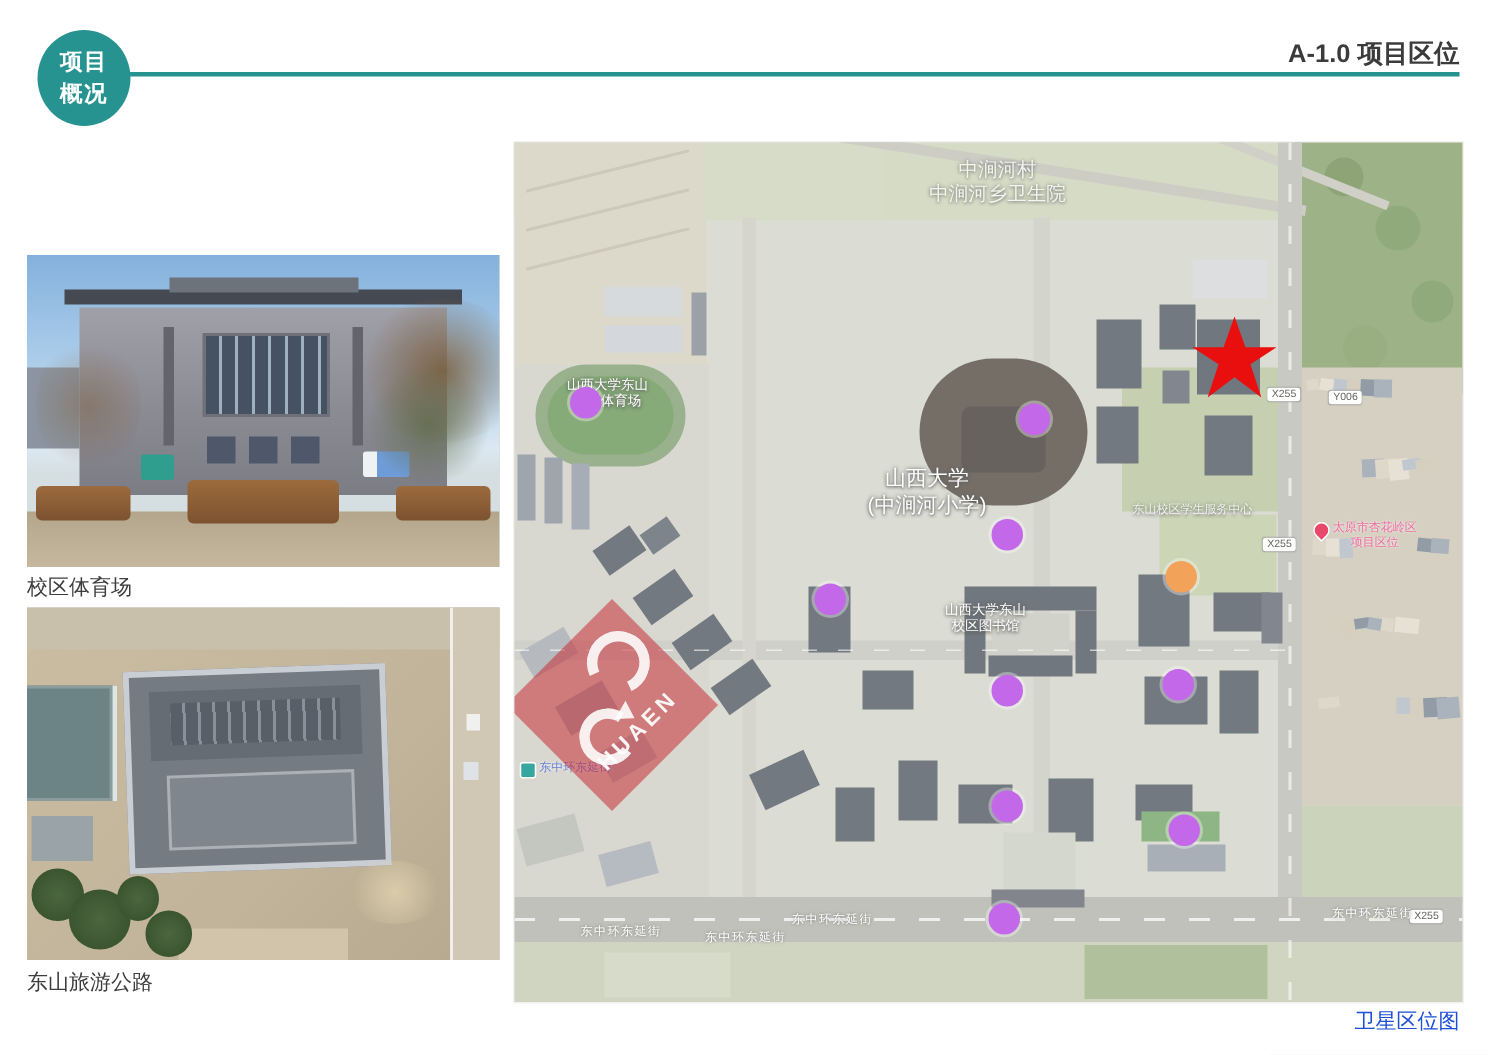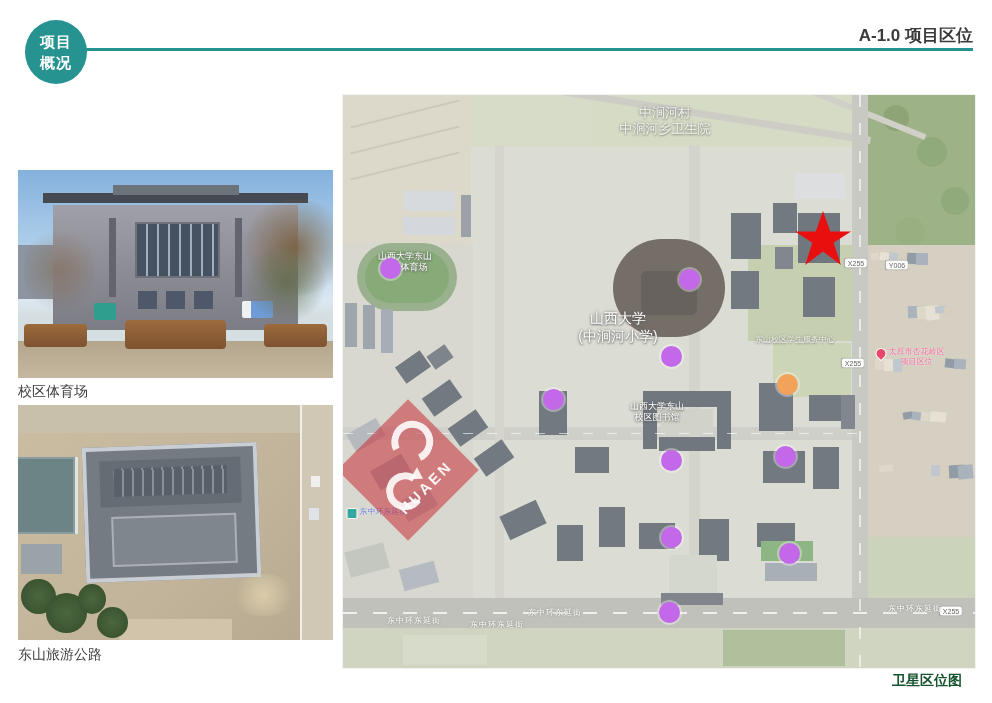--- a/index.html
+++ b/index.html
@@ -17,21 +17,21 @@
   .intro{position:absolute;left:18px;top:102px;width:322px;font-size:17.5px;font-weight:600;
          color:#2b9795;line-height:1.6;}
 
   
   .photo{position:absolute;left:18px;overflow:hidden;background:#bbb;}
   .photo *{position:absolute;}
   .photo-facade{top:170px;width:315px;height:208px;}
   .photo-aerial{top:405px;width:315px;height:235px;}
   .caption{position:absolute;left:18px;font-size:14px;color:#3d3d3d;}
   .cap-1{top:383px;} .cap-2{top:646px;}
-  .map-caption{position:absolute;right:30px;top:672px;font-size:14px;color:#14532d;font-weight:bold;}
+  .map-caption{position:absolute;right:19px;top:672px;font-size:14px;color:#1d4ed8;}
 
   
   .p1-sky{inset:0;background:linear-gradient(180deg,#84b1dd 0%,#b9d6ee 45%,#dce8f2 62%,#d5dfe2 70%);}
   .p1-neigh{left:0;top:36%;width:11%;height:26%;background:#8b94a0;}
   .p1-bldg{left:11%;top:17%;width:78%;height:60%;
            background:linear-gradient(180deg,#a0a0a8,#8b8b93 55%,#7c7c84);}
   .p1-cornice{left:8%;right:8%;top:11%;height:5%;background:#454a52;}
   .p1-roofbox{left:30%;width:40%;top:7%;height:5%;background:#6d737b;}
   .p1-winband{left:37%;top:25%;width:26%;height:25%;border:2px solid #70707a;
       background:repeating-linear-gradient(90deg,#465262 0 9px,#9fb0c0 9px 11px);}

